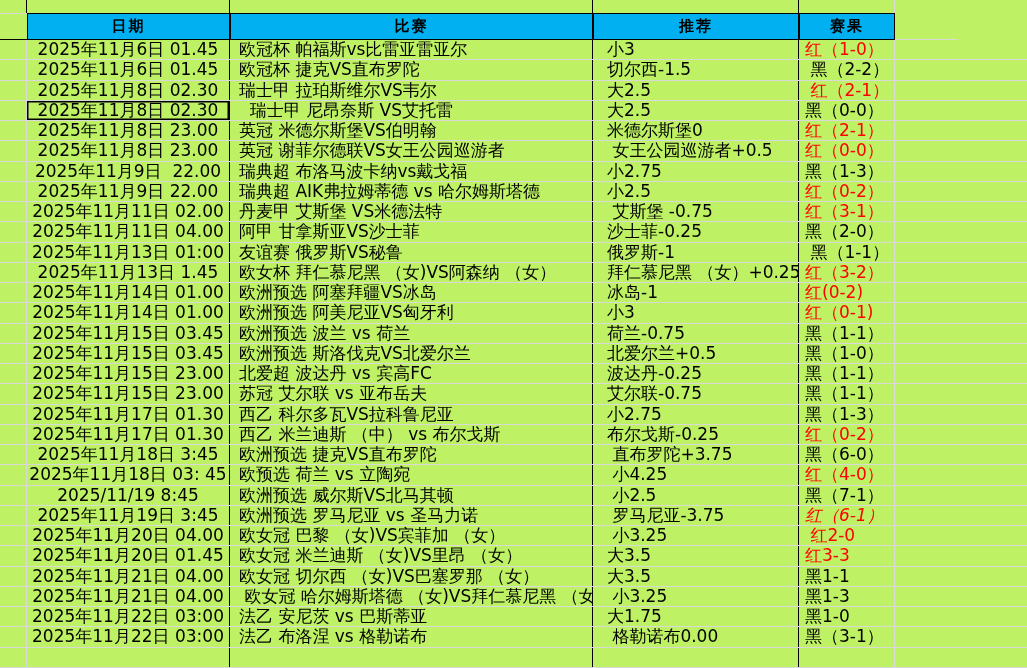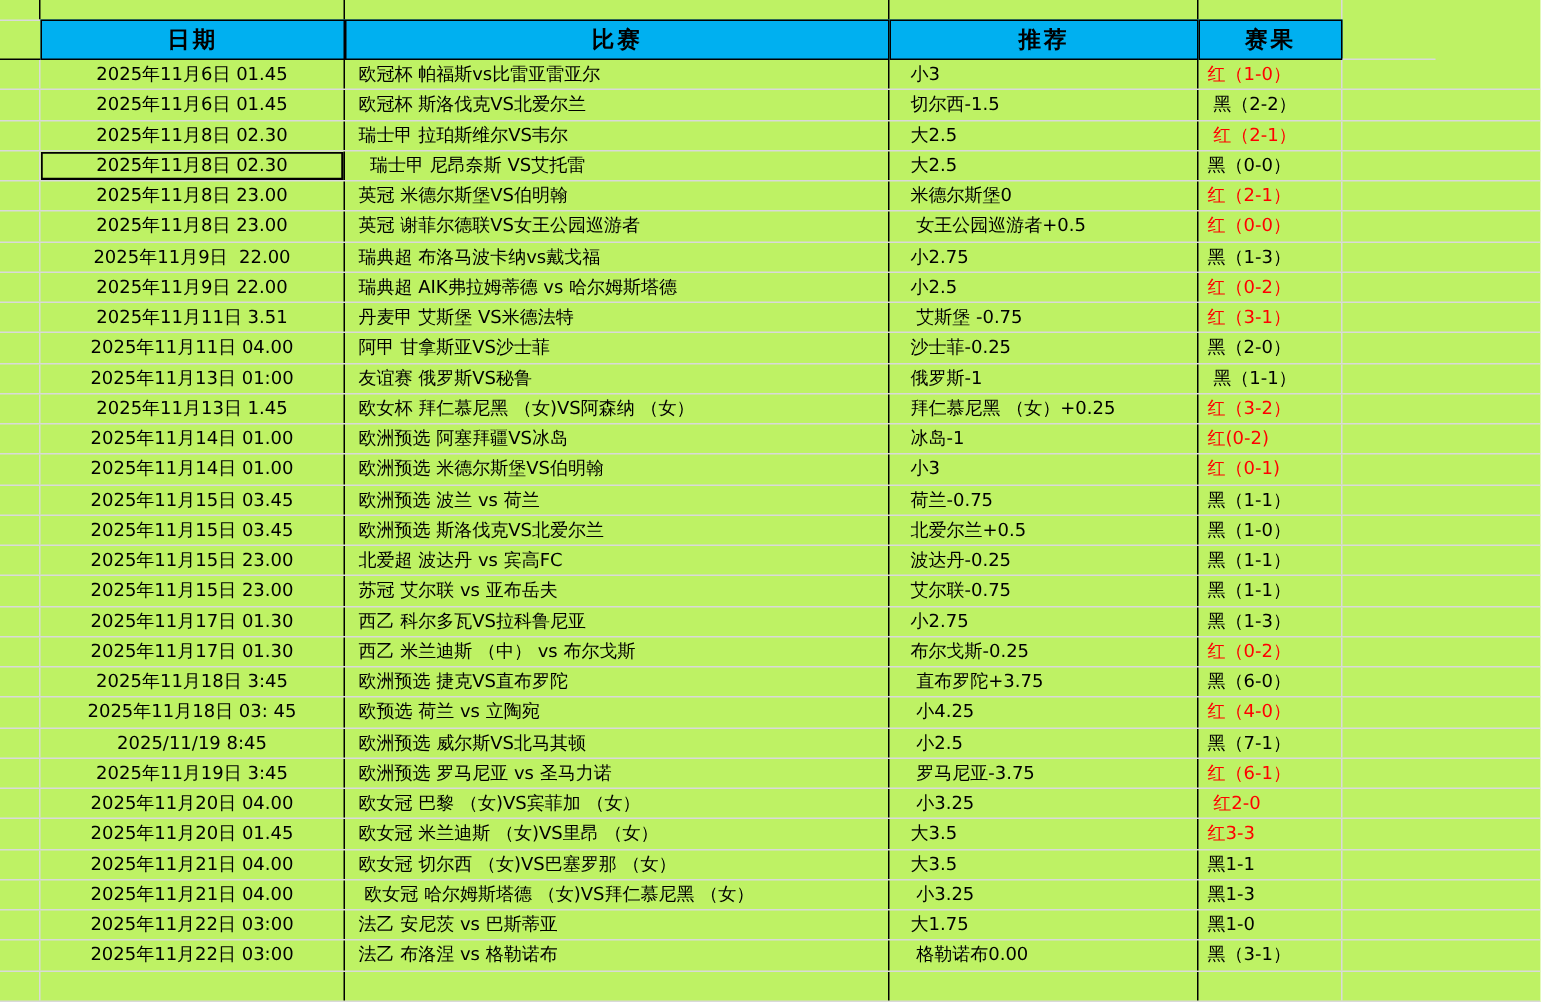--- a/index.html
+++ b/index.html
@@ -21,21 +21,21 @@
   .hr{height:27px;}
   .hc{
     background:#00B0F0;border:1px solid #000;
     font-weight:bold;font-size:15px;justify-content:center;
     letter-spacing:2px;
   }
   .hA{border-bottom:1.5px solid #000;border-top:1px solid #d9d9d9;}
   .hF{border-bottom:1px solid #d9d9d9;}
 
   
-  .dr{height:20.26px;border-bottom:1px solid #d9d9d9;font-size:12px;}
+  .dr{height:20.26px;border-bottom:1px solid #d9d9d9;font-size:17px;}
   .dr .c{height:100%;}
   .bA{border-right:1px solid #d9d9d9;}
   .bB,.bC,.bD{border-right:1px solid #000;}
   .bE{border-right:1px solid #d9d9d9;}
   .date{justify-content:center;}
   .match{padding-left:9px;}
   .tip{padding-left:14px;}
   .result{padding-left:6px;}
   .selected{box-shadow:inset 0 0 0 1.5px #000;}
 </style>
@@ -67,21 +67,21 @@
         <div class="c w0 bA"></div>
         <div class="c w1 bB date">2025年11月6日 01.45</div>
         <div class="c w2 bC match">欧冠杯 帕福斯vs比雷亚雷亚尔</div>
         <div class="c w3 bD tip">小3</div>
         <div class="c w4 bE result" style="color: rgb(255, 0, 0);">红（1-0）</div>
         <div class="c w5"></div>
       </div>
       <div class="r dr">
         <div class="c w0 bA"></div>
         <div class="c w1 bB date">2025年11月6日 01.45</div>
-        <div class="c w2 bC match">欧冠杯 斯洛伐克VS北爱尔兰</div>
+        <div class="c w2 bC match">欧冠杯 捷克VS直布罗陀</div>
         <div class="c w3 bD tip">切尔西-1.5</div>
         <div class="c w4 bE result" style="color: rgb(0, 0, 0);"> 黑（2-2）</div>
         <div class="c w5"></div>
       </div>
       <div class="r dr">
         <div class="c w0 bA"></div>
         <div class="c w1 bB date">2025年11月8日 02.30</div>
         <div class="c w2 bC match">瑞士甲 拉珀斯维尔VS韦尔</div>
         <div class="c w3 bD tip">大2.5</div>
         <div class="c w4 bE result" style="color: rgb(255, 0, 0);"> 红（2-1）</div>
@@ -122,21 +122,21 @@
       <div class="r dr">
         <div class="c w0 bA"></div>
         <div class="c w1 bB date">2025年11月9日 22.00</div>
         <div class="c w2 bC match">瑞典超 AIK弗拉姆蒂德 vs 哈尔姆斯塔德</div>
         <div class="c w3 bD tip">小2.5</div>
         <div class="c w4 bE result" style="color: rgb(255, 0, 0);">红（0-2）</div>
         <div class="c w5"></div>
       </div>
       <div class="r dr">
         <div class="c w0 bA"></div>
-        <div class="c w1 bB date">2025年11月11日 3.51</div>
+        <div class="c w1 bB date">2025年11月11日 02.00</div>
         <div class="c w2 bC match">丹麦甲 艾斯堡 VS米德法特</div>
         <div class="c w3 bD tip"> 艾斯堡 -0.75</div>
         <div class="c w4 bE result" style="color: rgb(255, 0, 0);">红（3-1）</div>
         <div class="c w5"></div>
       </div>
       <div class="r dr">
         <div class="c w0 bA"></div>
         <div class="c w1 bB date">2025年11月11日 04.00</div>
         <div class="c w2 bC match">阿甲 甘拿斯亚VS沙士菲</div>
         <div class="c w3 bD tip">沙士菲-0.25</div>
@@ -163,21 +163,21 @@
         <div class="c w0 bA"></div>
         <div class="c w1 bB date">2025年11月14日 01.00</div>
         <div class="c w2 bC match">欧洲预选 阿塞拜疆VS冰岛</div>
         <div class="c w3 bD tip">冰岛-1</div>
         <div class="c w4 bE result" style="color: rgb(255, 0, 0);">红(0-2)</div>
         <div class="c w5"></div>
       </div>
       <div class="r dr">
         <div class="c w0 bA"></div>
         <div class="c w1 bB date">2025年11月14日 01.00</div>
-        <div class="c w2 bC match">欧洲预选 米德尔斯堡VS伯明翰</div>
+        <div class="c w2 bC match">欧洲预选 阿美尼亚VS匈牙利</div>
         <div class="c w3 bD tip">小3</div>
         <div class="c w4 bE result" style="color: rgb(255, 0, 0);">红（0-1)</div>
         <div class="c w5"></div>
       </div>
       <div class="r dr">
         <div class="c w0 bA"></div>
         <div class="c w1 bB date">2025年11月15日 03.45</div>
         <div class="c w2 bC match">欧洲预选 波兰 vs 荷兰</div>
         <div class="c w3 bD tip">荷兰-0.75</div>
         <div class="c w4 bE result" style="color: rgb(0, 0, 0);">黑（1-1）</div>
@@ -245,21 +245,21 @@
         <div class="c w2 bC match">欧洲预选 威尔斯VS北马其顿</div>
         <div class="c w3 bD tip"> 小2.5</div>
         <div class="c w4 bE result" style="color: rgb(0, 0, 0);">黑（7-1）</div>
         <div class="c w5"></div>
       </div>
       <div class="r dr">
         <div class="c w0 bA"></div>
         <div class="c w1 bB date">2025年11月19日 3:45</div>
         <div class="c w2 bC match">欧洲预选 罗马尼亚 vs 圣马力诺</div>
         <div class="c w3 bD tip"> 罗马尼亚-3.75</div>
-        <div class="c w4 bE result" style="color: rgb(255, 0, 0);">红（6-1）</div>
+        <div class="c w4 bE result" style="color: rgb(255, 0, 0); font-style: italic;">红（6-1）</div>
         <div class="c w5"></div>
       </div>
       <div class="r dr">
         <div class="c w0 bA"></div>
         <div class="c w1 bB date">2025年11月20日 04.00</div>
         <div class="c w2 bC match">欧女冠 巴黎 （女)VS宾菲加 （女）</div>
         <div class="c w3 bD tip"> 小3.25</div>
         <div class="c w4 bE result" style="color: rgb(255, 0, 0);"> 红2-0</div>
         <div class="c w5"></div>
       </div>

